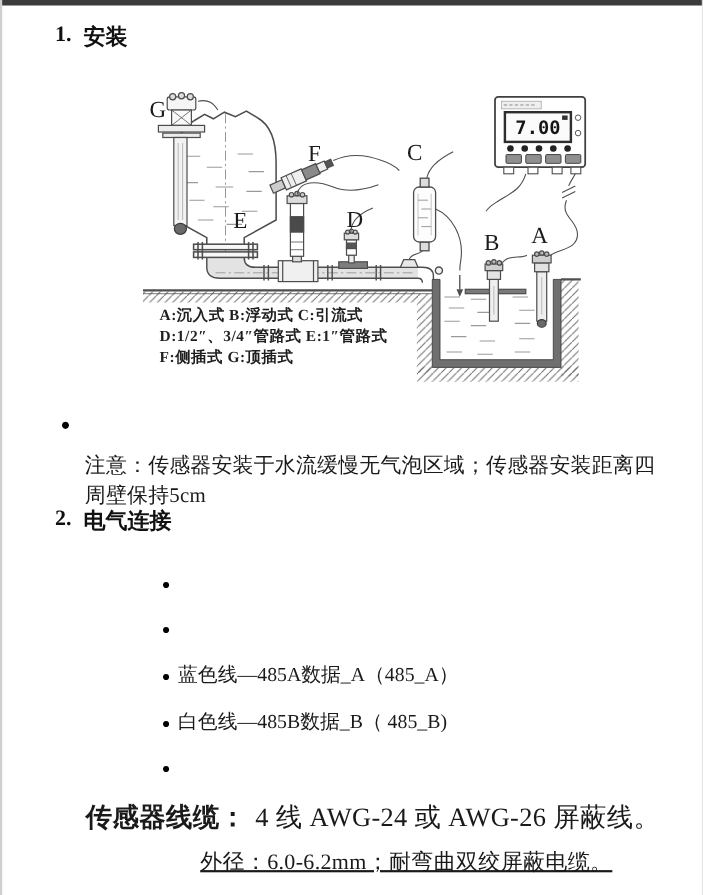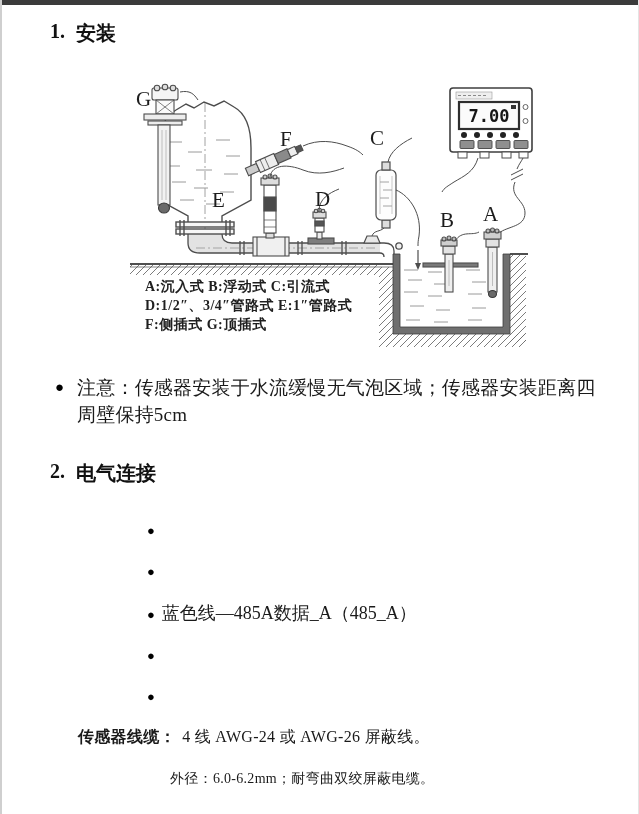--- a/index.html
+++ b/index.html
@@ -12,29 +12,29 @@
   .topbar{position:absolute;top:0;left:0;width:639px;height:5px;background:#3b3b3b;}
   .leftedge{position:absolute;top:0;left:0;width:2px;height:814px;background:#cfcfcf;}
   .rightedge{position:absolute;top:0;right:0;width:1px;height:814px;background:#e4e4e4;}
 
   .heading{position:absolute;display:flex;gap:11px;font-weight:bold;font-size:20px;color:#111;}
   #heading-1{left:50px;top:20px;}
   #heading-2{left:50px;top:460px;}
 
   .note{position:absolute;left:55px;top:374px;display:flex;gap:13px;font-size:19px;line-height:27px;}
   .note .nbullet{font-size:15px;line-height:27px;color:#000;}
-  .note .ntext{width:537px;letter-spacing:0.2px;}
+  .note .ntext{width:537px;letter-spacing:0.2px;margin-top:36px;}
 
   .wires{position:absolute;left:147px;top:519px;}
   .wire-row{display:flex;align-items:baseline;gap:7px;font-size:18px;line-height:24px;margin-bottom:17px;}
   .wire-row .wbullet{font-size:13px;color:#000;}
 
-  .cable-line1{position:absolute;left:78px;top:727px;font-size:16px;letter-spacing:0.3px;}
+  .cable-line1{position:absolute;left:78px;top:727px;font-size:24px;letter-spacing:0.3px;}
   .cable-line1 .clabel{font-weight:bold;margin-right:2px;}
-  .cable-line2{position:absolute;left:170px;top:770px;font-size:14px;letter-spacing:0.3px;}
+  .cable-line2{position:absolute;left:182px;top:770px;font-size:20px;letter-spacing:0.3px;text-decoration:underline;}
 
   .diagram{position:absolute;left:128px;top:80px;width:500px;height:285px;}
   svg text.lbl{font-family:"Liberation Serif","DejaVu Serif",serif;font-size:21px;fill:#1c1c1c;}
   svg text.legend{font-family:"Liberation Serif","DejaVu Serif",serif;font-size:14px;font-weight:bold;fill:#1f1f1f;letter-spacing:0.5px;}
   svg text.lcd{font-family:"DejaVu Sans Mono","Liberation Mono",monospace;font-size:17px;font-weight:bold;fill:#161616;}
 </style>
 </head>
 <body>
 
 <div class="topbar"></div>
@@ -298,20 +298,21 @@
   </div>
   <div class="wire-row">
     <span class="wbullet">●</span>
   </div>
   <div class="wire-row">
     <span class="wbullet">●</span>
     <span>蓝色线—485A数据_A（485_A）</span>
   </div>
   <div class="wire-row">
     <span class="wbullet">●</span>
+    <span>白色线—485B数据_B（ 485_B)</span>
   </div>
   <div class="wire-row">
     <span class="wbullet">●</span>
   </div>
 </div>
 
 <div class="cable-line1">
   <span class="clabel">传感器线缆：</span>
   <span>4 线 AWG-24 或 AWG-26 屏蔽线。</span>
 </div>

